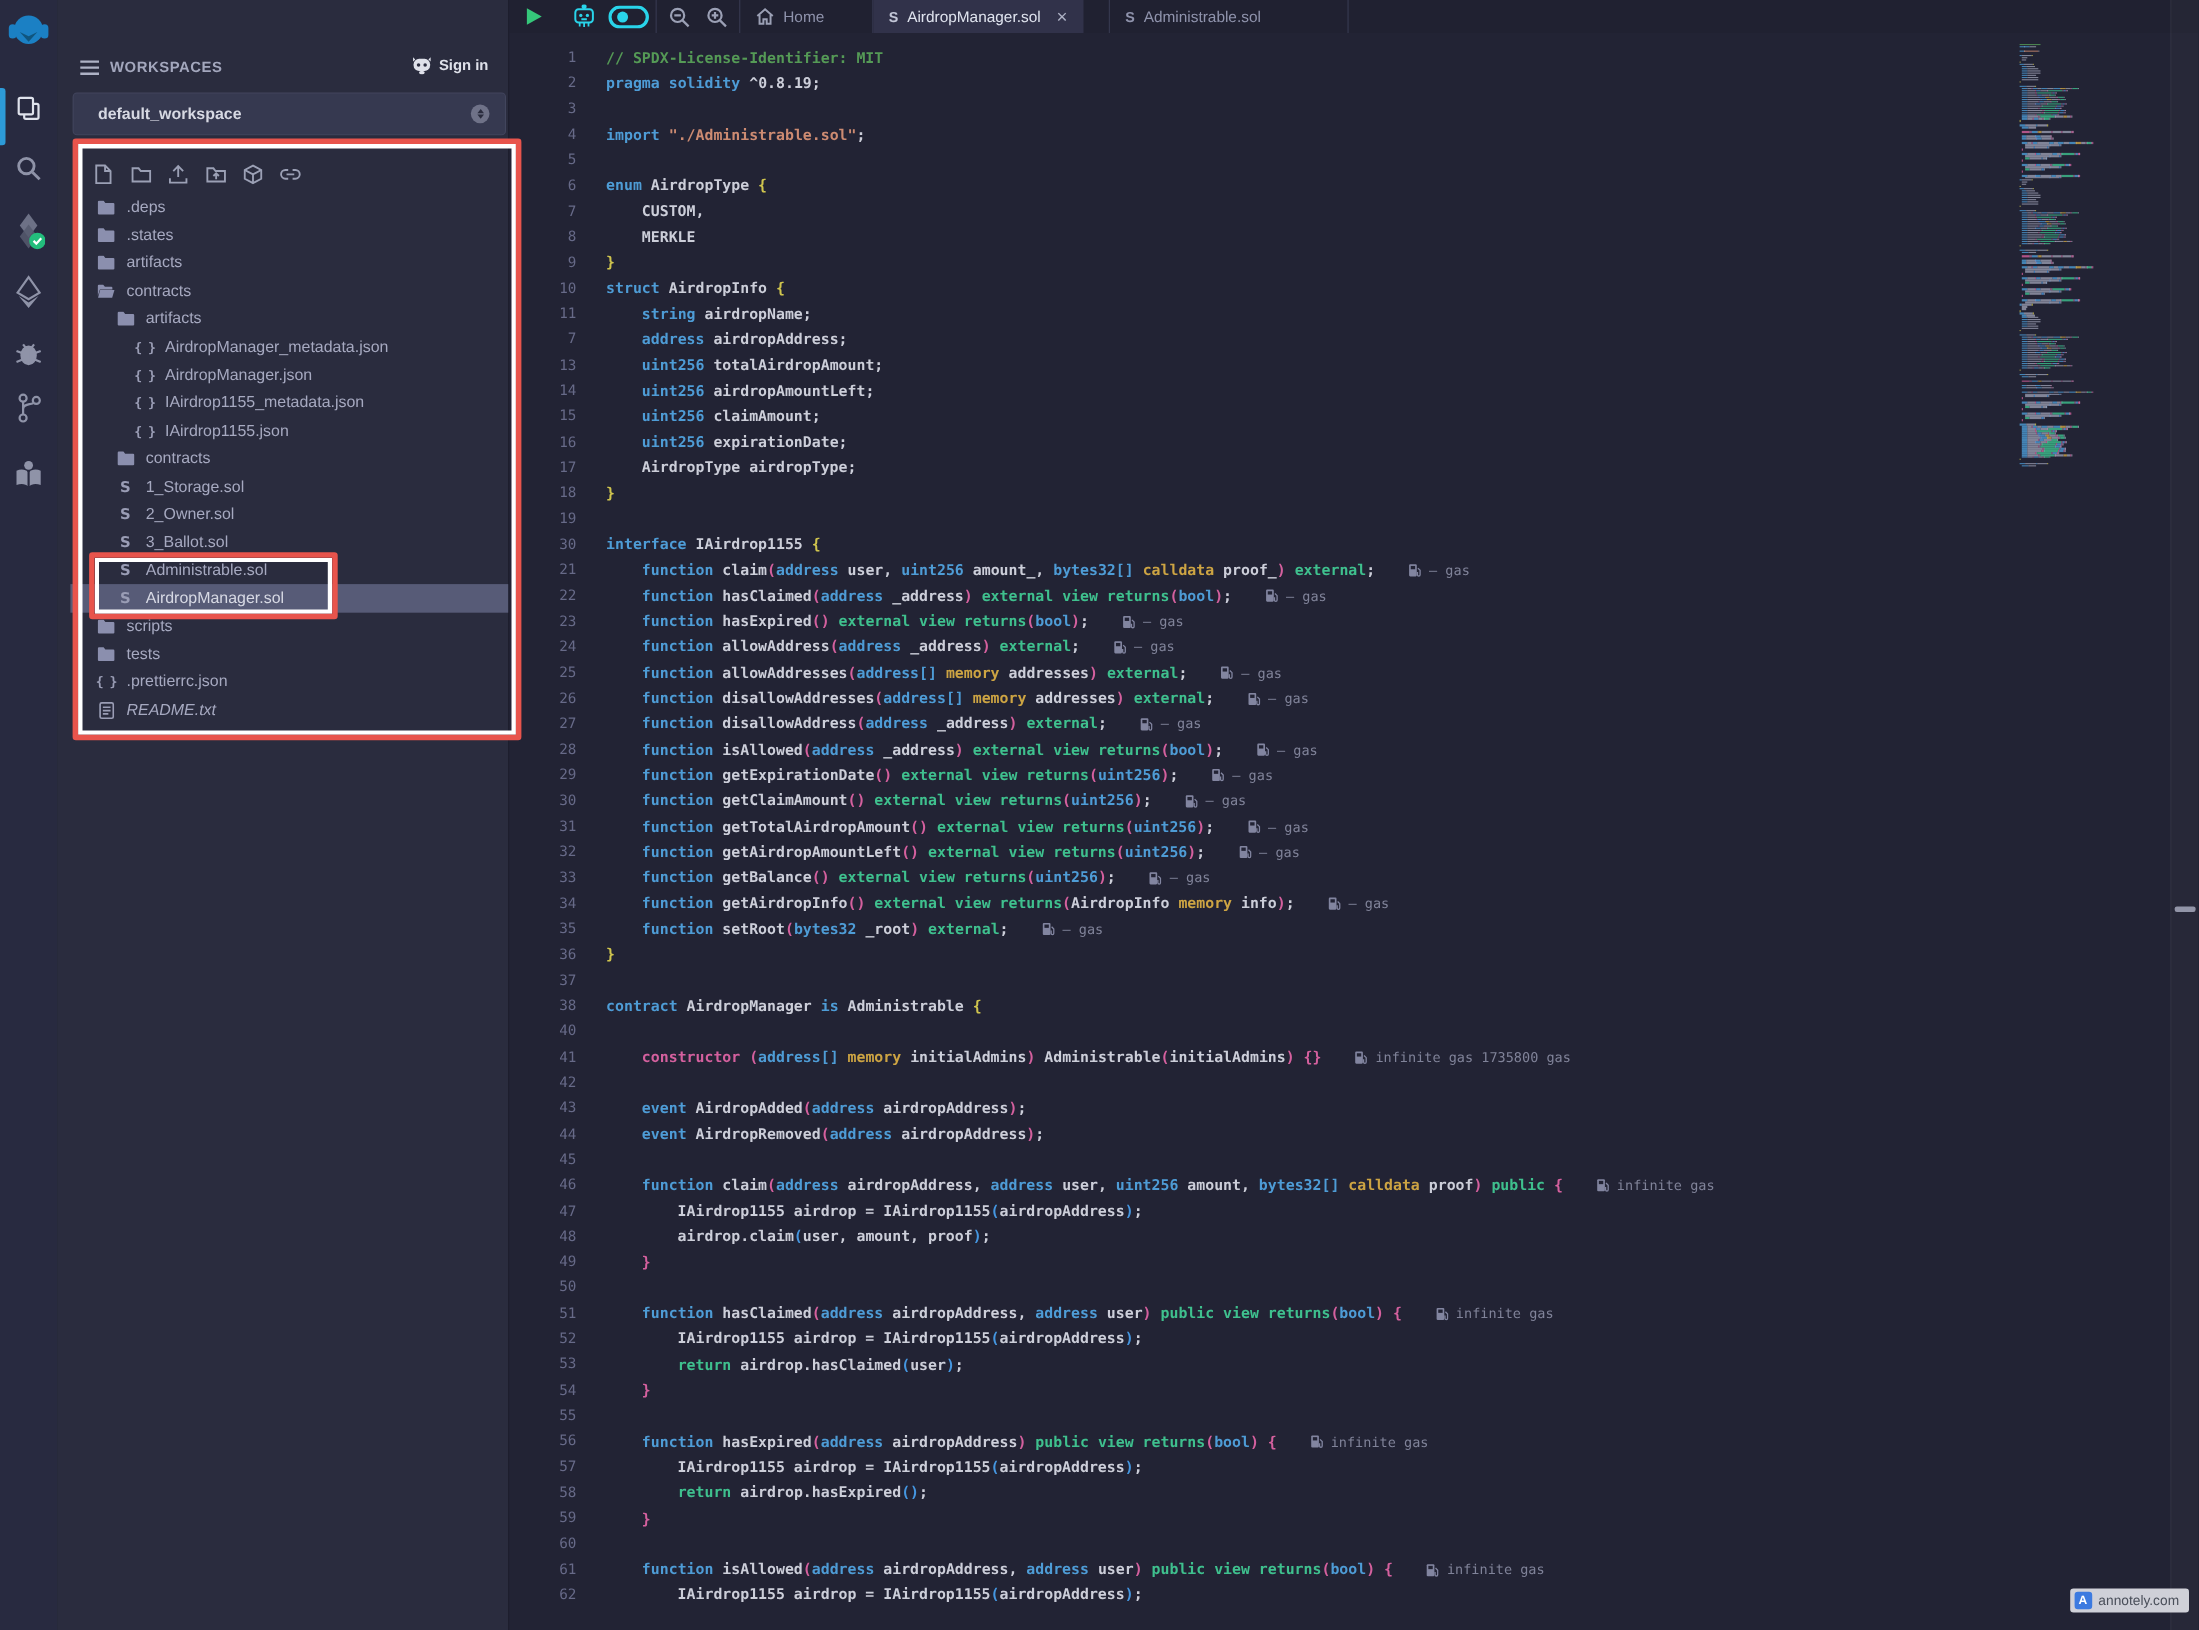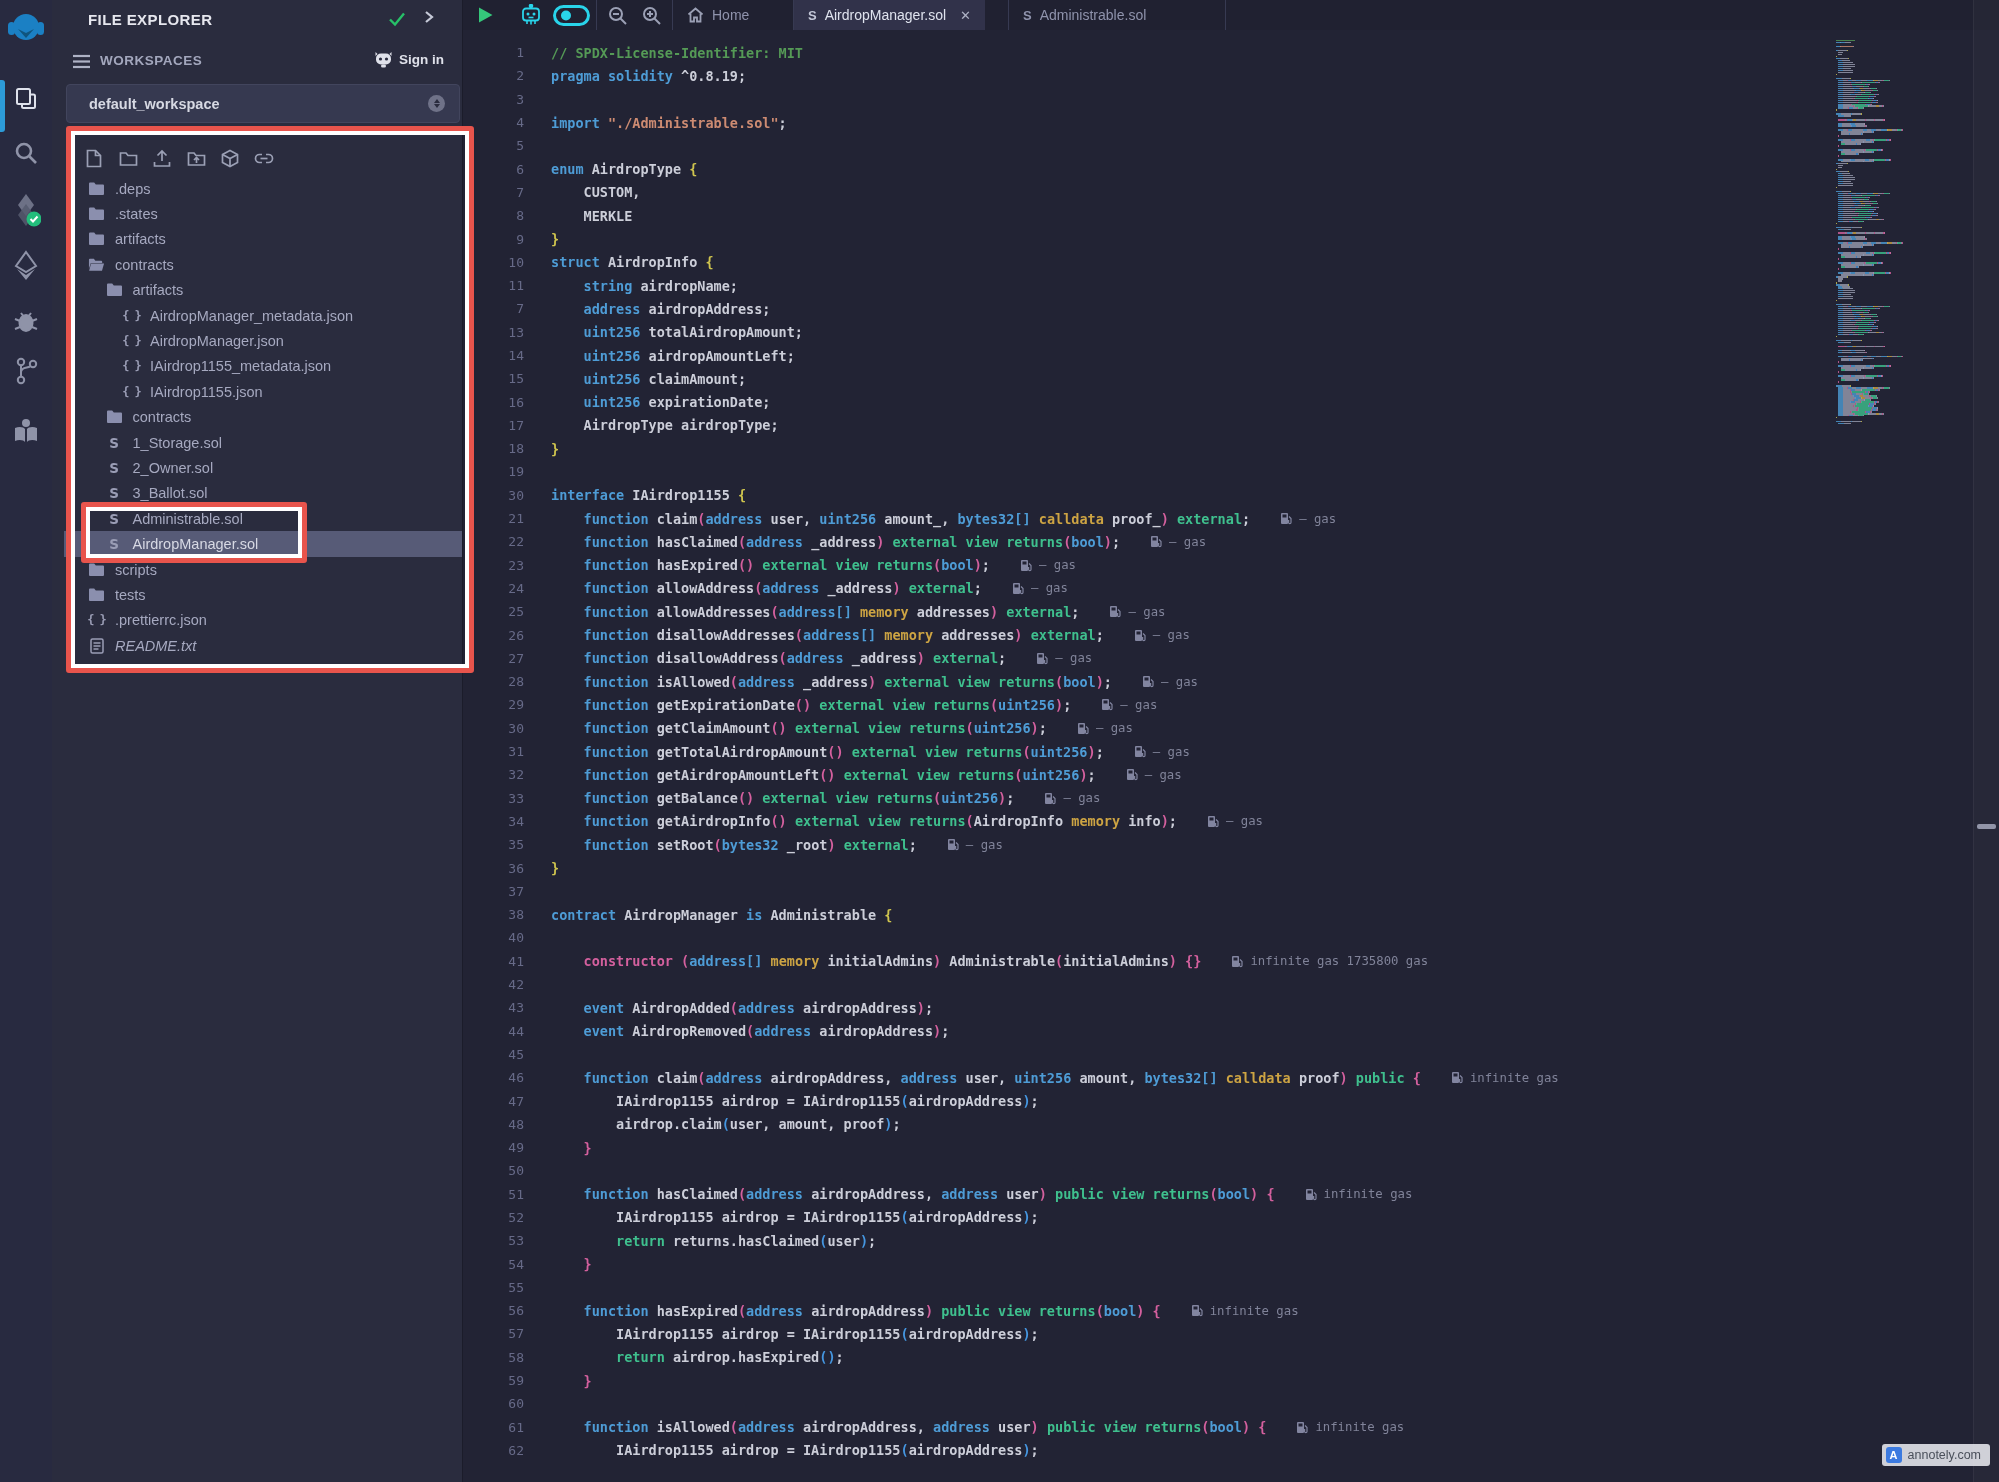--- a/index.html
+++ b/index.html
@@ -127,33 +127,20 @@
     <div class="rail-item" style="top:416px;height:30px;">
       <svg width="28" height="26" viewBox="0 0 28 26">
           <circle cx="14" cy="5" r="4" fill="currentColor"></circle>
           <path d="M3 10 C7 8 12 9 13 11 V24 C12 22 7 21 3 23 Z" fill="currentColor"></path>
           <path d="M25 10 C21 8 16 9 15 11 V24 C16 22 21 21 25 23 Z" fill="currentColor"></path>
         </svg>
     </div>
   </aside>
 
   <section id="panel">
-    <div class="panel-header">
-      <span class="panel-title">FILE EXPLORER</span>
-      <span class="hdr-check">
-        <svg width="18" height="16" viewBox="0 0 18 16" fill="none" stroke="#27c068" stroke-width="2.4">
-            <path d="M2 8.5 l5 5 L16 2.5"></path>
-          </svg>
-      </span>
-      <span class="hdr-chev">
-        <svg width="10" height="14" viewBox="0 0 10 14" fill="none" stroke="#c6cad8" stroke-width="2.2">
-            <path d="M2 2 l6 5 -6 5"></path>
-          </svg>
-      </span>
-    </div>
     <div class="ws-row">
       <span class="burger">
         <svg width="19" height="15" viewBox="0 0 19 15" stroke="#aeb2c5" stroke-width="2.2">
             <line x1="1" y1="2" x2="18" y2="2"></line>
             <line x1="1" y1="7.5" x2="18" y2="7.5"></line>
             <line x1="1" y1="13" x2="18" y2="13"></line>
           </svg>
       </span>
       <span class="ws-label">WORKSPACES</span>
       <span class="signin">
@@ -530,21 +517,21 @@
         <div class="line"><span class="lnum">47</span><span class="lcode"><span class="tk-t">        IAirdrop1155 airdrop = IAirdrop1155</span><span class="tk-b">(</span><span class="tk-t">airdropAddress</span><span class="tk-b">)</span><span class="tk-t">;</span></span></div>
         <div class="line"><span class="lnum">48</span><span class="lcode"><span class="tk-t">        airdrop.claim</span><span class="tk-b">(</span><span class="tk-t">user, amount, proof</span><span class="tk-b">)</span><span class="tk-t">;</span></span></div>
         <div class="line"><span class="lnum">49</span><span class="lcode"><span class="tk-t">    </span><span class="tk-p">}</span></span></div>
         <div class="line"><span class="lnum">50</span><span class="lcode"></span></div>
         <div class="line"><span class="lnum">51</span><span class="lcode"><span class="tk-t">    </span><span class="tk-k">function</span><span class="tk-t"> hasClaimed</span><span class="tk-p">(</span><span class="tk-k">address</span><span class="tk-t"> airdropAddress, </span><span class="tk-k">address</span><span class="tk-t"> user</span><span class="tk-p">)</span><span class="tk-t"> </span><span class="tk-g">public view returns</span><span class="tk-p">(</span><span class="tk-k">bool</span><span class="tk-p">)</span><span class="tk-t"> </span><span class="tk-p">{</span></span><span class="gas"><svg width="12" height="13" viewBox="0 0 12 13">
               <rect x="1" y="1" width="7" height="11" rx="1" fill="#8285a0"></rect>
               <rect x="2.5" y="2.5" width="4" height="3" fill="#222334"></rect>
               <path d="M9 4.5 L11 6.5 V10.5 a1.2 1.2 0 0 1-2.4 0 V8" stroke="#8285a0" stroke-width="1.2" fill="none"></path>
             </svg><span>infinite gas</span></span></div>
         <div class="line"><span class="lnum">52</span><span class="lcode"><span class="tk-t">        IAirdrop1155 airdrop = IAirdrop1155</span><span class="tk-b">(</span><span class="tk-t">airdropAddress</span><span class="tk-b">)</span><span class="tk-t">;</span></span></div>
-        <div class="line"><span class="lnum">53</span><span class="lcode"><span class="tk-t">        </span><span class="tk-g">return</span><span class="tk-t"> returns.hasClaimed</span><span class="tk-b">(</span><span class="tk-t">user</span><span class="tk-b">)</span><span class="tk-t">;</span></span></div>
+        <div class="line"><span class="lnum">53</span><span class="lcode"><span class="tk-t">        </span><span class="tk-g">return</span><span class="tk-t"> airdrop.hasClaimed</span><span class="tk-b">(</span><span class="tk-t">user</span><span class="tk-b">)</span><span class="tk-t">;</span></span></div>
         <div class="line"><span class="lnum">54</span><span class="lcode"><span class="tk-t">    </span><span class="tk-p">}</span></span></div>
         <div class="line"><span class="lnum">55</span><span class="lcode"></span></div>
         <div class="line"><span class="lnum">56</span><span class="lcode"><span class="tk-t">    </span><span class="tk-k">function</span><span class="tk-t"> hasExpired</span><span class="tk-p">(</span><span class="tk-k">address</span><span class="tk-t"> airdropAddress</span><span class="tk-p">)</span><span class="tk-t"> </span><span class="tk-g">public view returns</span><span class="tk-p">(</span><span class="tk-k">bool</span><span class="tk-p">)</span><span class="tk-t"> </span><span class="tk-p">{</span></span><span class="gas"><svg width="12" height="13" viewBox="0 0 12 13">
               <rect x="1" y="1" width="7" height="11" rx="1" fill="#8285a0"></rect>
               <rect x="2.5" y="2.5" width="4" height="3" fill="#222334"></rect>
               <path d="M9 4.5 L11 6.5 V10.5 a1.2 1.2 0 0 1-2.4 0 V8" stroke="#8285a0" stroke-width="1.2" fill="none"></path>
             </svg><span>infinite gas</span></span></div>
         <div class="line"><span class="lnum">57</span><span class="lcode"><span class="tk-t">        IAirdrop1155 airdrop = IAirdrop1155</span><span class="tk-b">(</span><span class="tk-t">airdropAddress</span><span class="tk-b">)</span><span class="tk-t">;</span></span></div>
         <div class="line"><span class="lnum">58</span><span class="lcode"><span class="tk-t">        </span><span class="tk-g">return</span><span class="tk-t"> airdrop.hasExpired</span><span class="tk-b">()</span><span class="tk-t">;</span></span></div>
         <div class="line"><span class="lnum">59</span><span class="lcode"><span class="tk-t">    </span><span class="tk-p">}</span></span></div>

